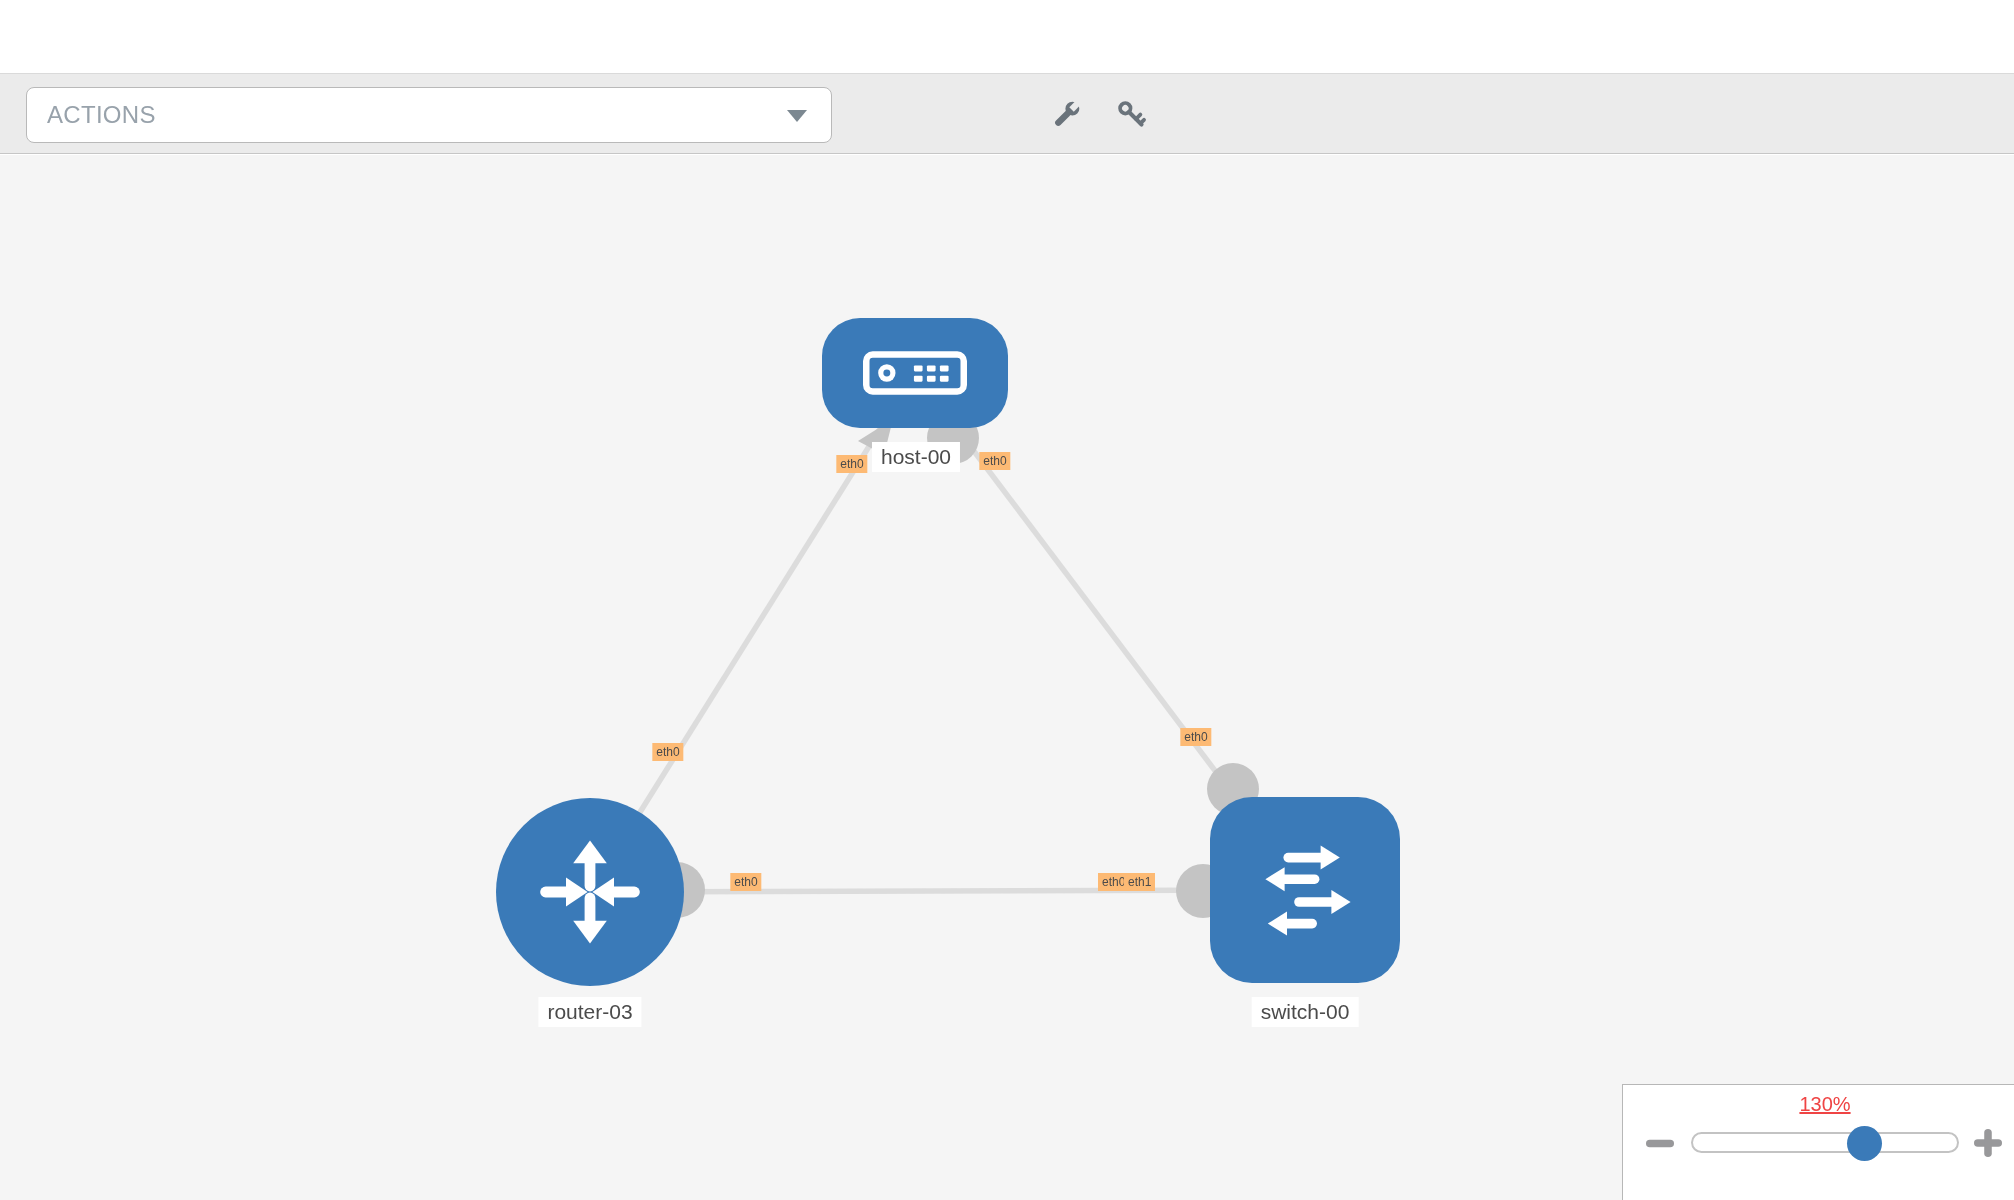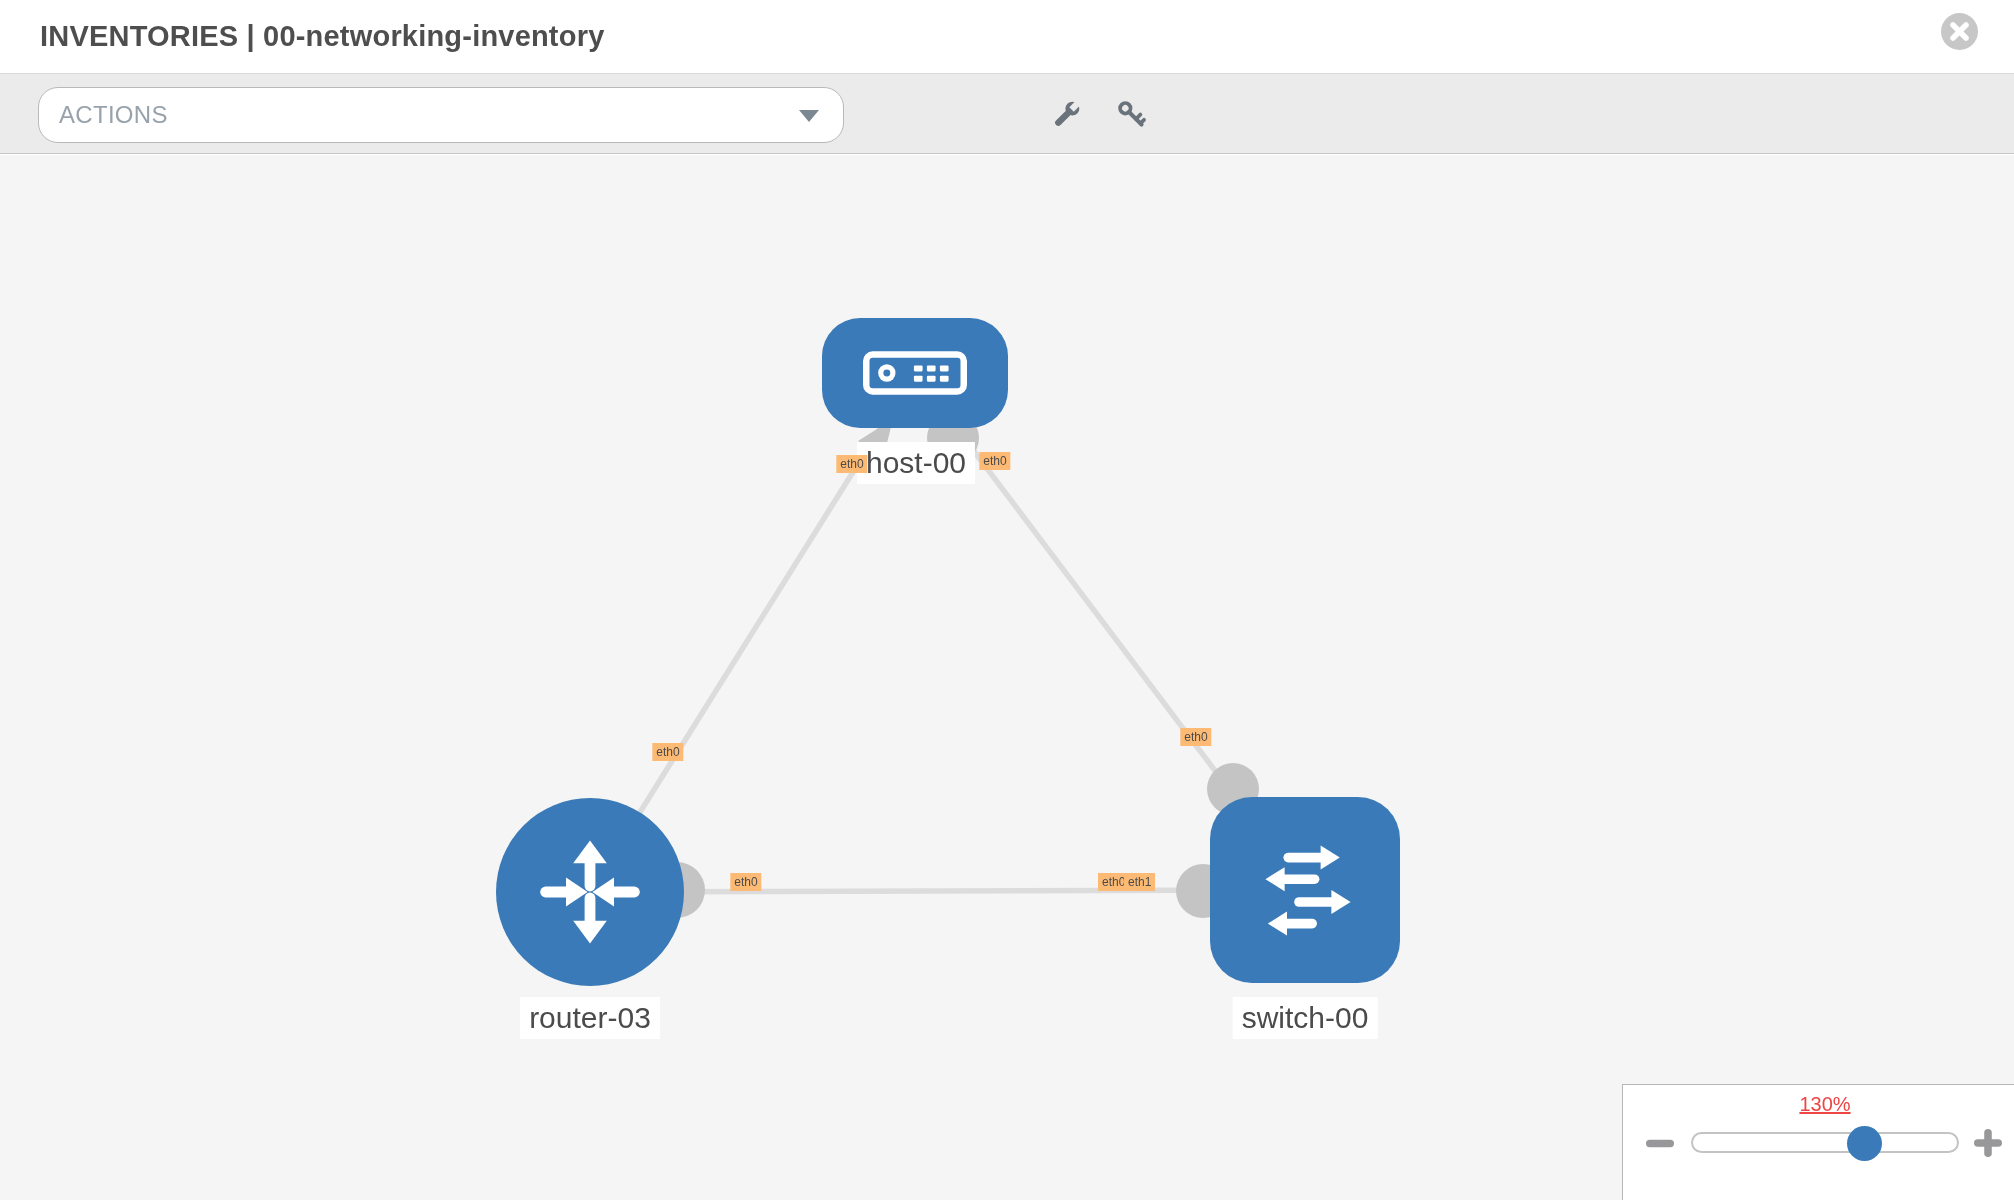--- a/index.html
+++ b/index.html
@@ -19,22 +19,22 @@
     position:absolute; left:1941px; top:13px; width:37px; height:37px; border-radius:50%;
     background:#c7c7c7; cursor:pointer; display:flex; align-items:center; justify-content:center;
   }
 
   
   .toolbar {
     position:absolute; left:0; top:73px; width:2014px; height:81px;
     background:#ebebeb; border-top:1px solid #dadada; border-bottom:1px solid #c6c6c6;
   }
   .combo {
-    position:absolute; height:56px; background:#fff; border:1px solid #b9b9b9; border-radius:20px;
-    display:flex; align-items:center; cursor:pointer;margin-left:12px;
+    position:absolute; height:56px; background:#fff; border:1px solid #b9b9b9; border-radius:8px;
+    display:flex; align-items:center; cursor:pointer;
   }
   .combo .combo-label { padding-left:20px; font-size:24px; color:#98a2ab; letter-spacing:0.3px; }
   .combo .caret {
     position:absolute; right:24px; top:22px; width:0; height:0;
     border-left:10px solid transparent; border-right:10px solid transparent;
     border-top:12px solid #7c8891;
   }
   .combo-actions { left:26px;  top:13px; width:806px; }
   .combo-search  { left:1182px; top:13px; width:792px; }
   .tool-icon-btn {
@@ -52,21 +52,21 @@
   .edges polygon { fill:var(--endpoint_gray,#c4c4c4); }
 
   .node { position:absolute; background:var(--node_blue,#3a7ab8); cursor:pointer;
           display:flex; align-items:center; justify-content:center; }
   .node-host   { left:822px;  top:163px; width:186px; height:110px; border-radius:38px; }
   .node-router { left:496px;  top:643px; width:188px; height:188px; border-radius:50%; }
   .node-switch { left:1210px; top:642px; width:190px; height:186px; border-radius:42px; }
 
   .node-label {
     position:absolute; transform:translateX(-50%);
-    background:#fff; color:#4b4b4b; font-size:30px; line-height:1.25; padding:2px 9px;
+    background:#fff; color:#4b4b4b; font-size:21px; line-height:1.25; padding:2px 9px;
     white-space:nowrap;
   }
   .eth-label {
     position:absolute; background:#fdba74; color:#4b4b4b; font-size:12px; line-height:1.2;
     padding:2px 4px; white-space:nowrap;
   }
   .eth-center { transform:translateX(-50%); }
 
   
   .zoom-panel {
@@ -88,29 +88,20 @@
   .zoom-handle {
     position:absolute; left:224px; top:41px; width:35px; height:35px; border-radius:50%;
     background:var(--node_blue,#3a7ab8); cursor:grab;
   }
 </style>
 </head>
 <body>
 
 <div id="app">
 
-  <div class="header">
-    <div class="page-title">INVENTORIES | 00-networking-inventory</div>
-    <div class="close-btn">
-      <svg width="37" height="37" viewBox="0 0 37 37">
-        <line x1="12" y1="12" x2="25" y2="25" stroke="#fff" stroke-width="5.5" stroke-linecap="round"></line>
-        <line x1="25" y1="12" x2="12" y2="25" stroke="#fff" stroke-width="5.5" stroke-linecap="round"></line>
-      </svg>
-    </div>
-  </div>
 
   <div class="toolbar">
     <div class="combo combo-actions">
       <span class="combo-label">ACTIONS</span>
       <span class="caret"></span>
     </div>
 
     <div class="tool-icon-btn btn-wrench">
       <svg width="36" height="36" viewBox="0 0 32 32">
         <g transform="rotate(45 16 16)">

